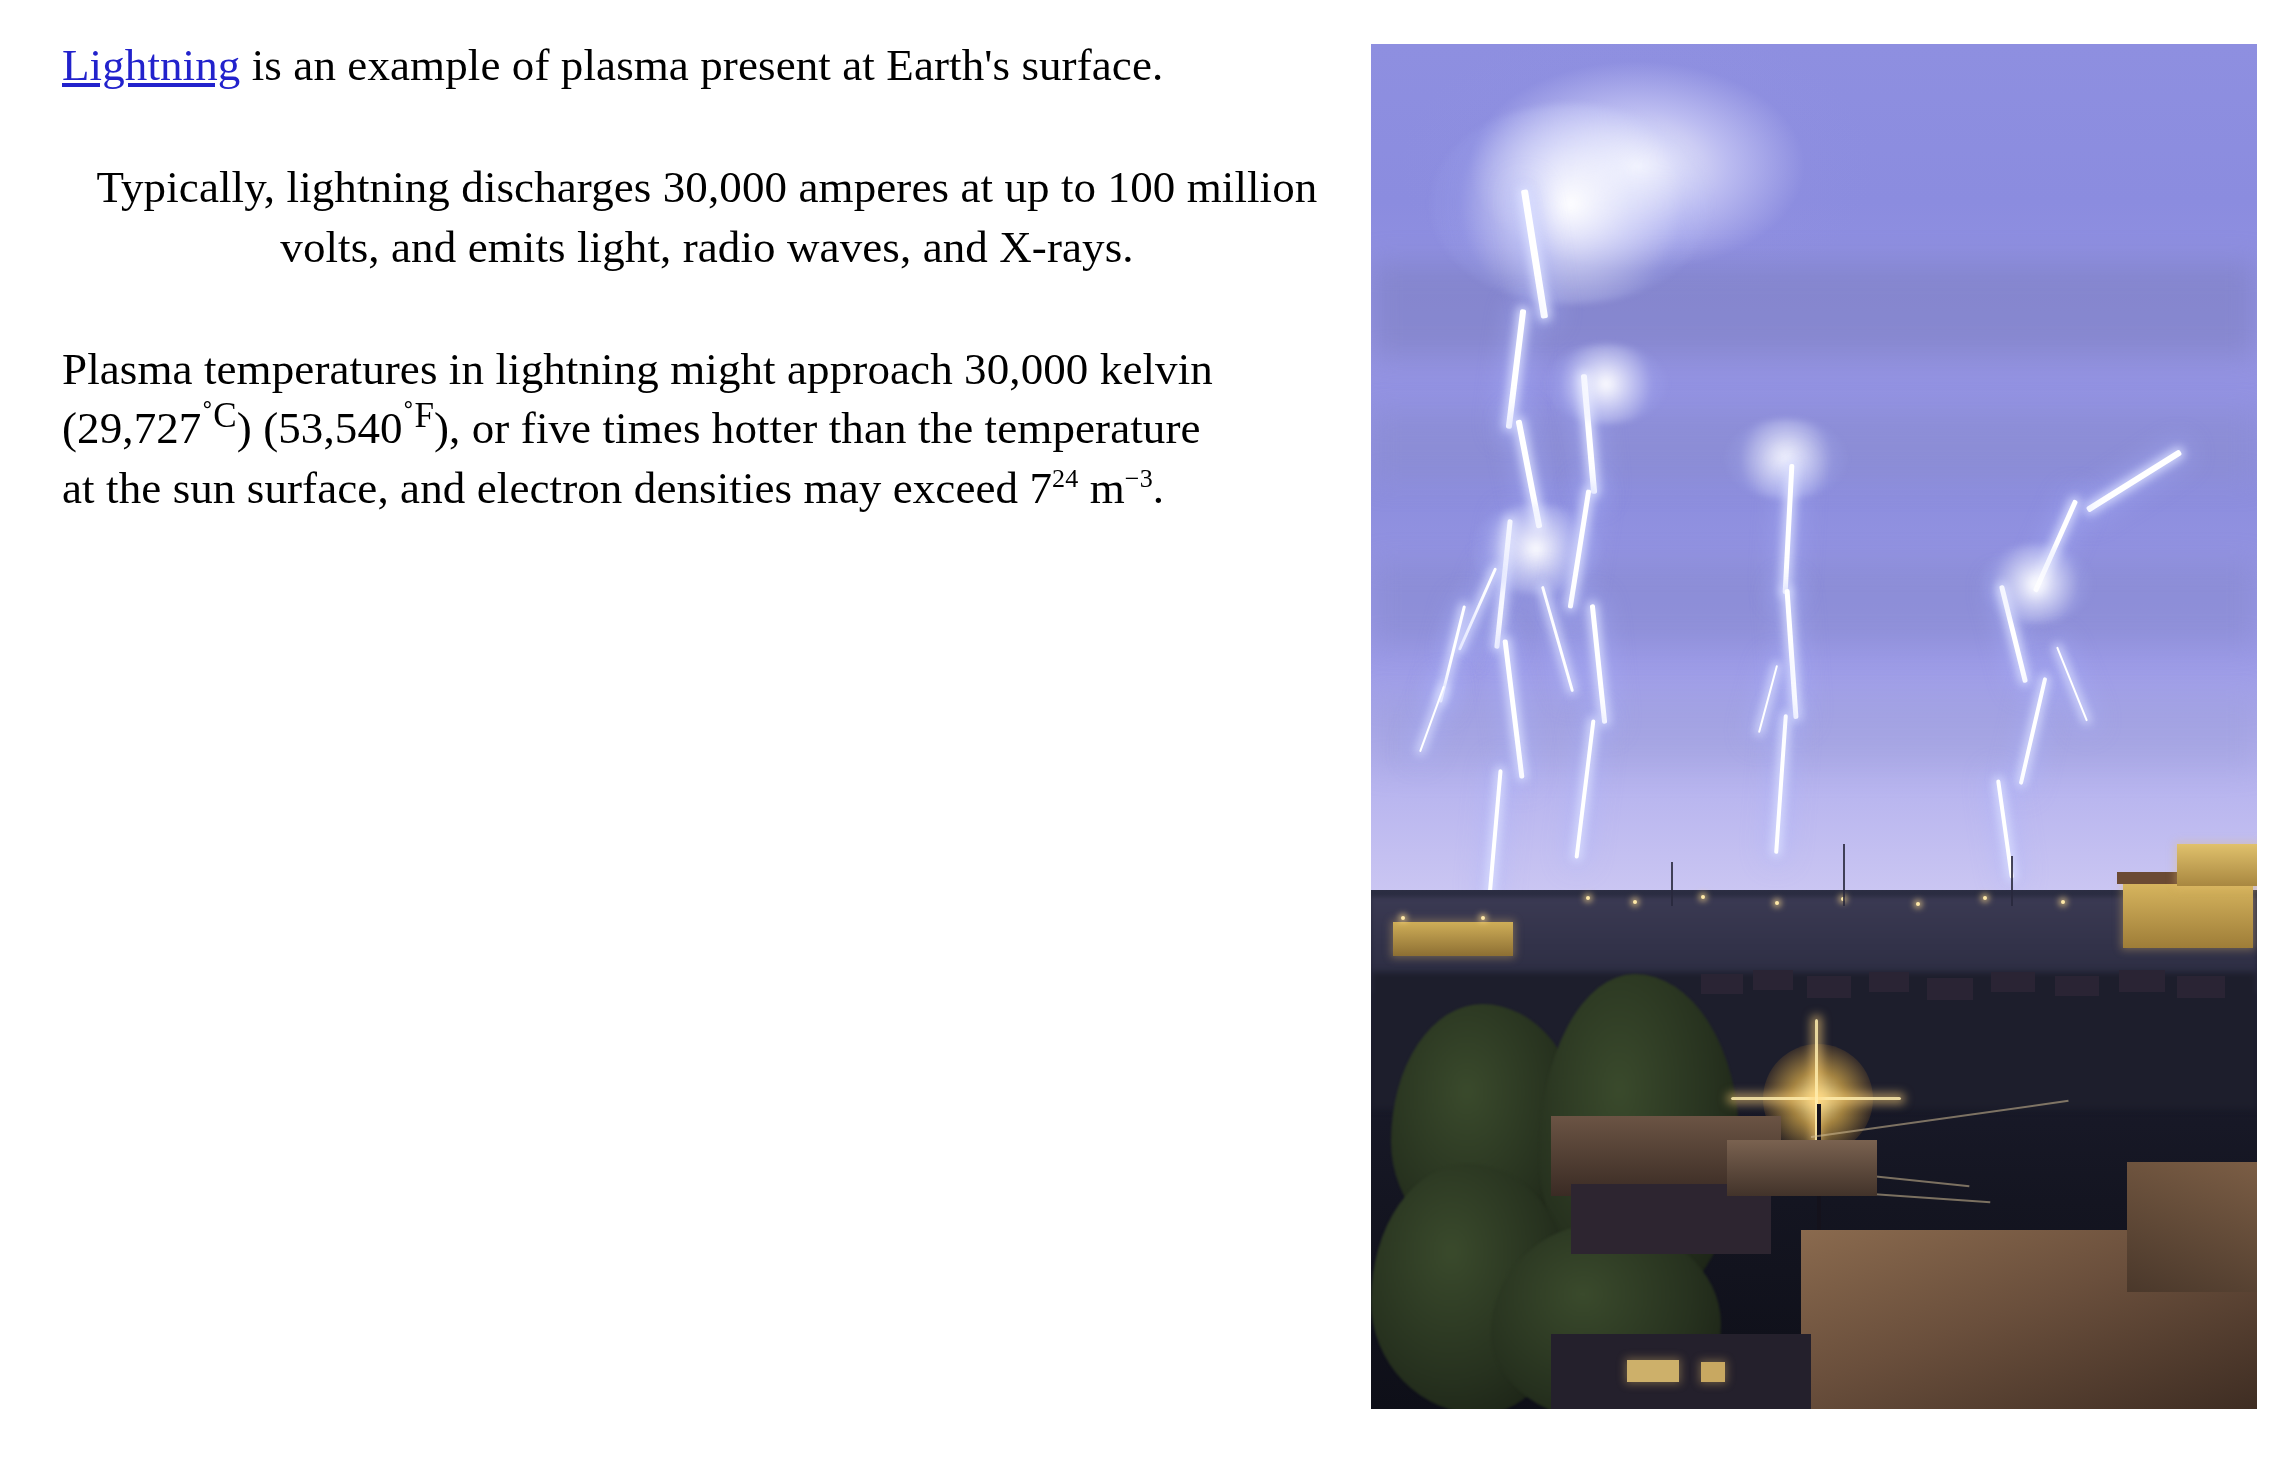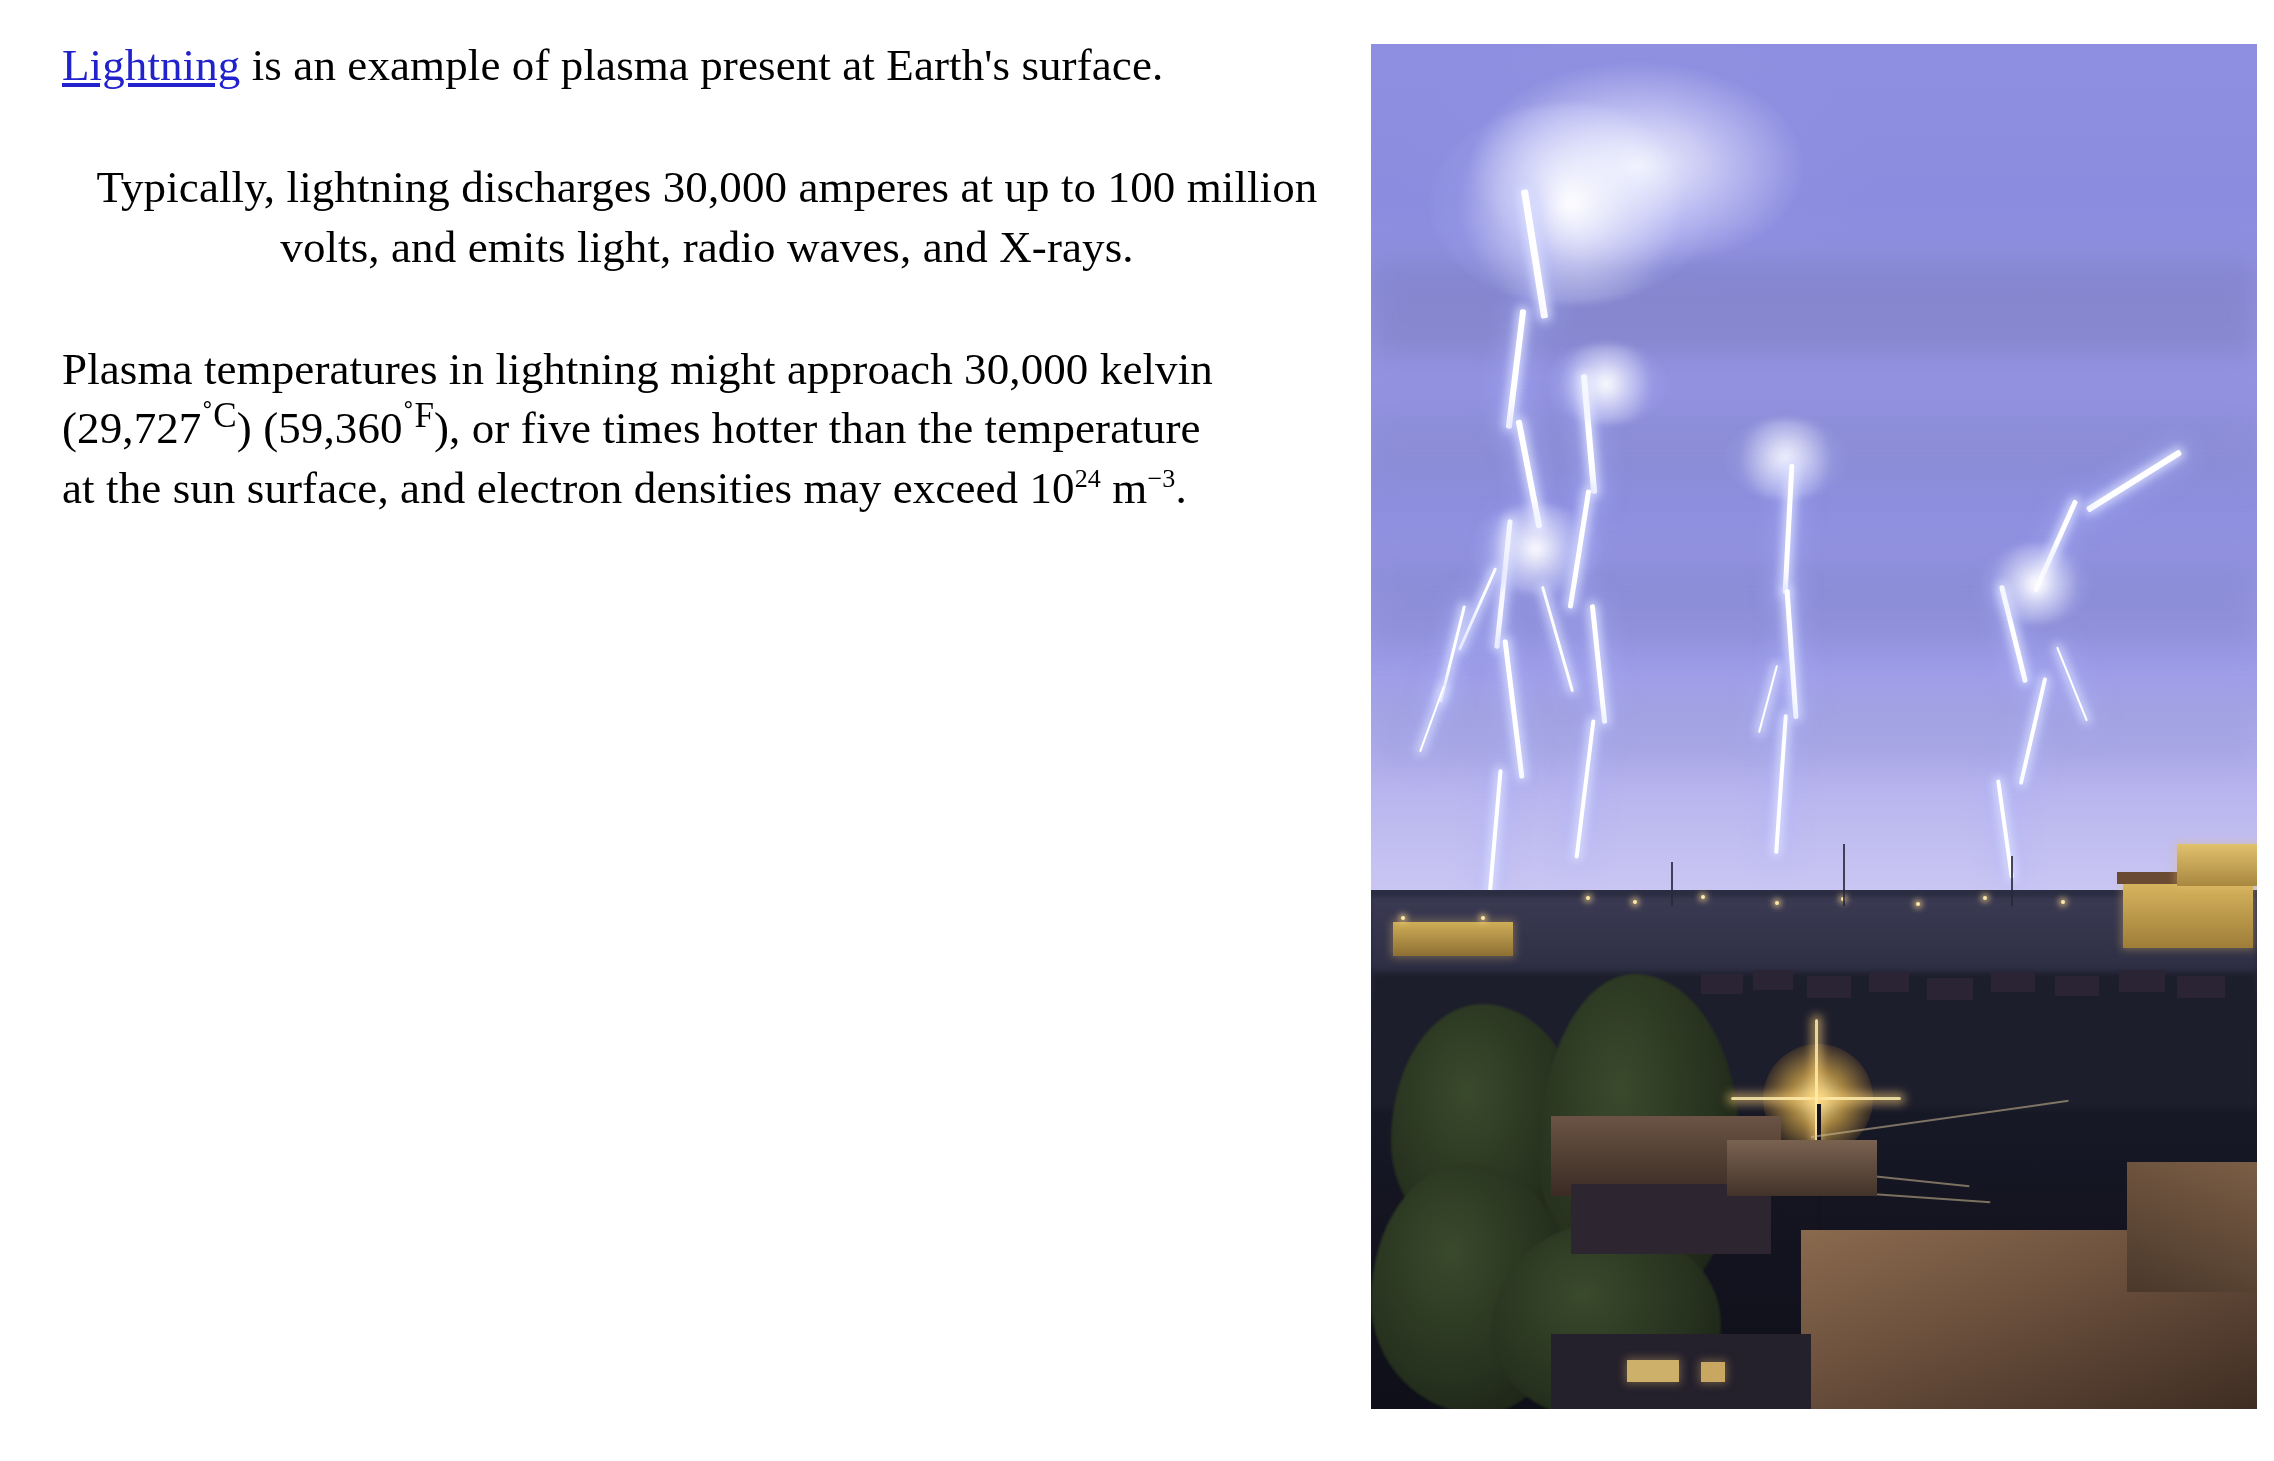--- a/index.html
+++ b/index.html
@@ -167,21 +167,21 @@
 <body>
 
 <div class="page">
 
   <div class="text-column">
 
     <p class="para p1"><a class="link" href="#">Lightning</a><span> is an example of plasma present at Earth's surface.</span></p>
 
     <p class="para p2"><span>Typically, lightning discharges 30,000 amperes at up to 100 million volts, and emits light, radio waves, and X-rays.</span></p>
 
-    <p class="para p3"><span>Plasma temperatures in lightning might approach 30,000 kelvin (29,727</span><span class="deg">˚C</span><span>) (59,360</span><span class="deg">˚F</span><span>), or five times hotter than the temperature at the sun surface, and electron densities may exceed 10</span><sup>24</sup><span> m</span><sup>−3</sup><span>.</span></p>
+    <p class="para p3"><span>Plasma temperatures in lightning might approach 30,000 kelvin (29,727</span><span class="deg">˚C</span><span>) (53,540</span><span class="deg">˚F</span><span>), or five times hotter than the temperature at the sun surface, and electron densities may exceed 7</span><sup>24</sup><span> m</span><sup>−3</sup><span>.</span></p>
 
   </div>
 
   <div class="photo-frame">
     <div class="photo">
 
       <div class="sky"></div>
       <div class="cloudband cb1"></div>
       <div class="cloudband cb2"></div>
       <div class="cloudband cb3"></div>

